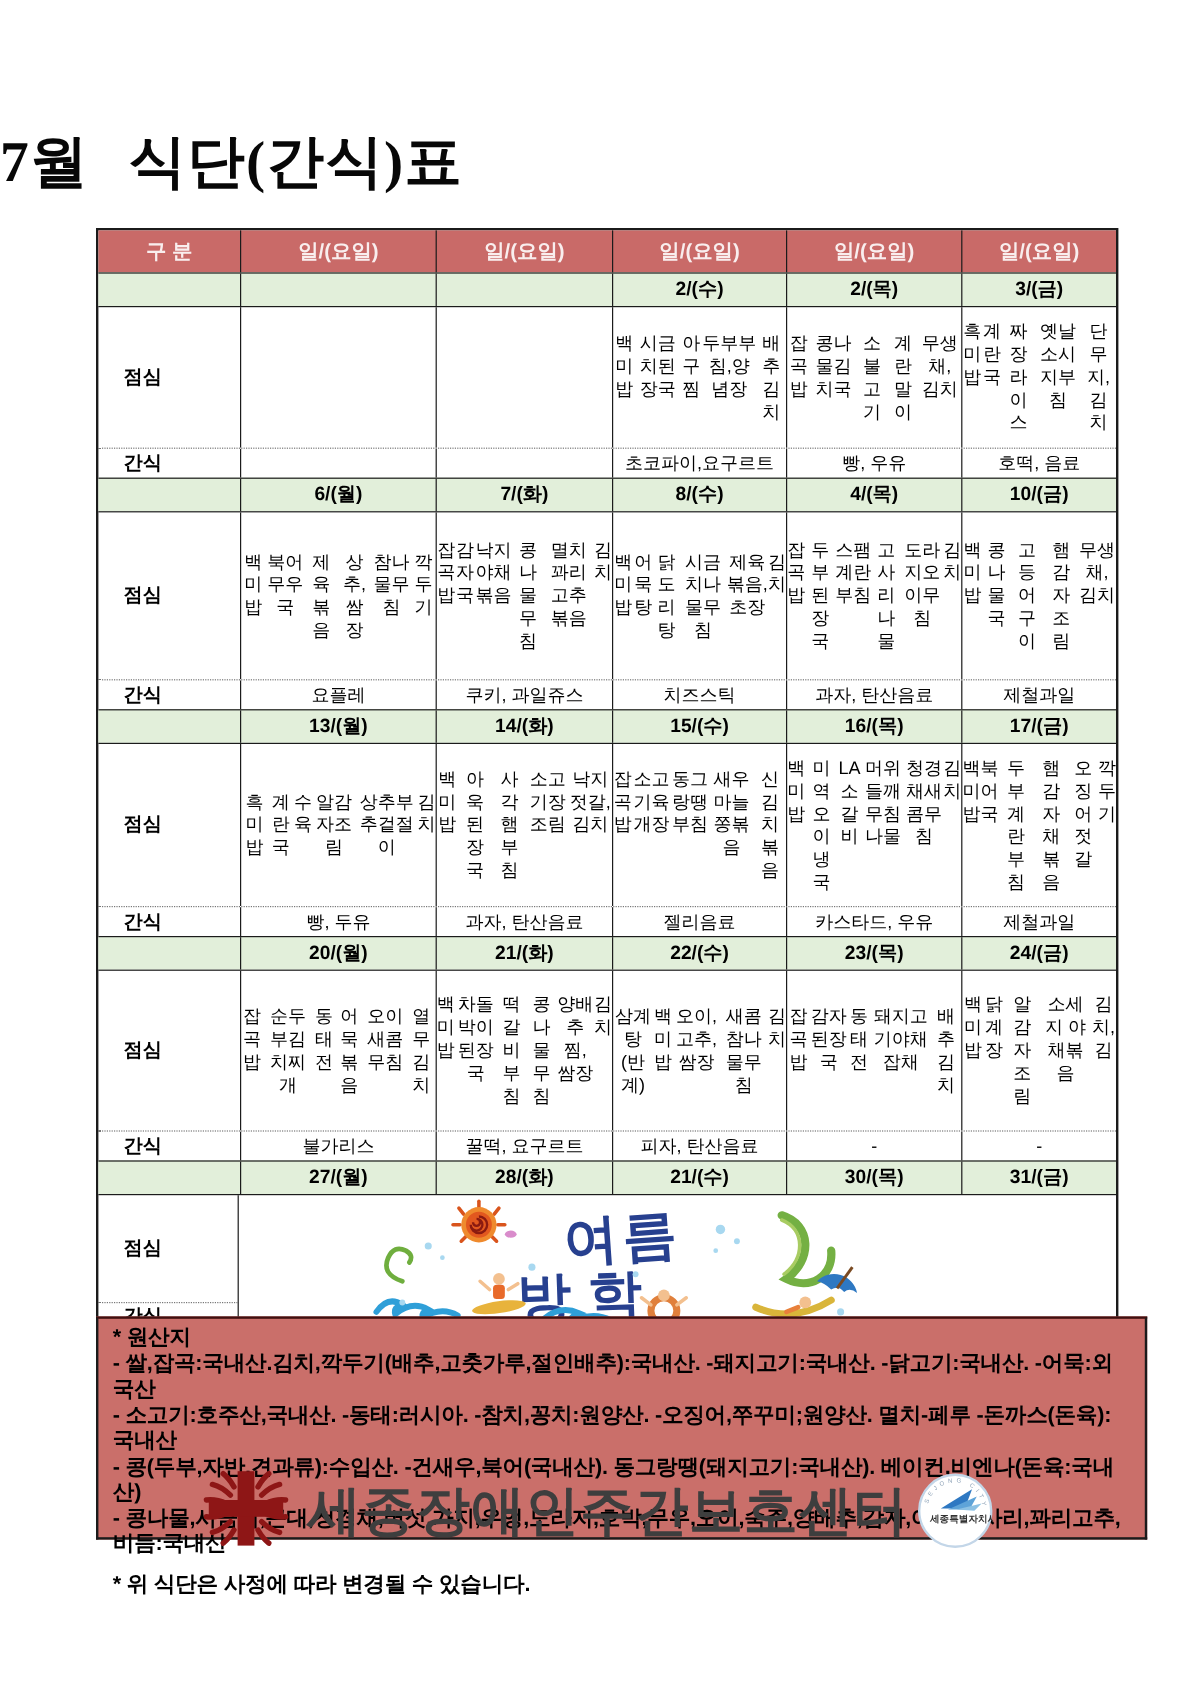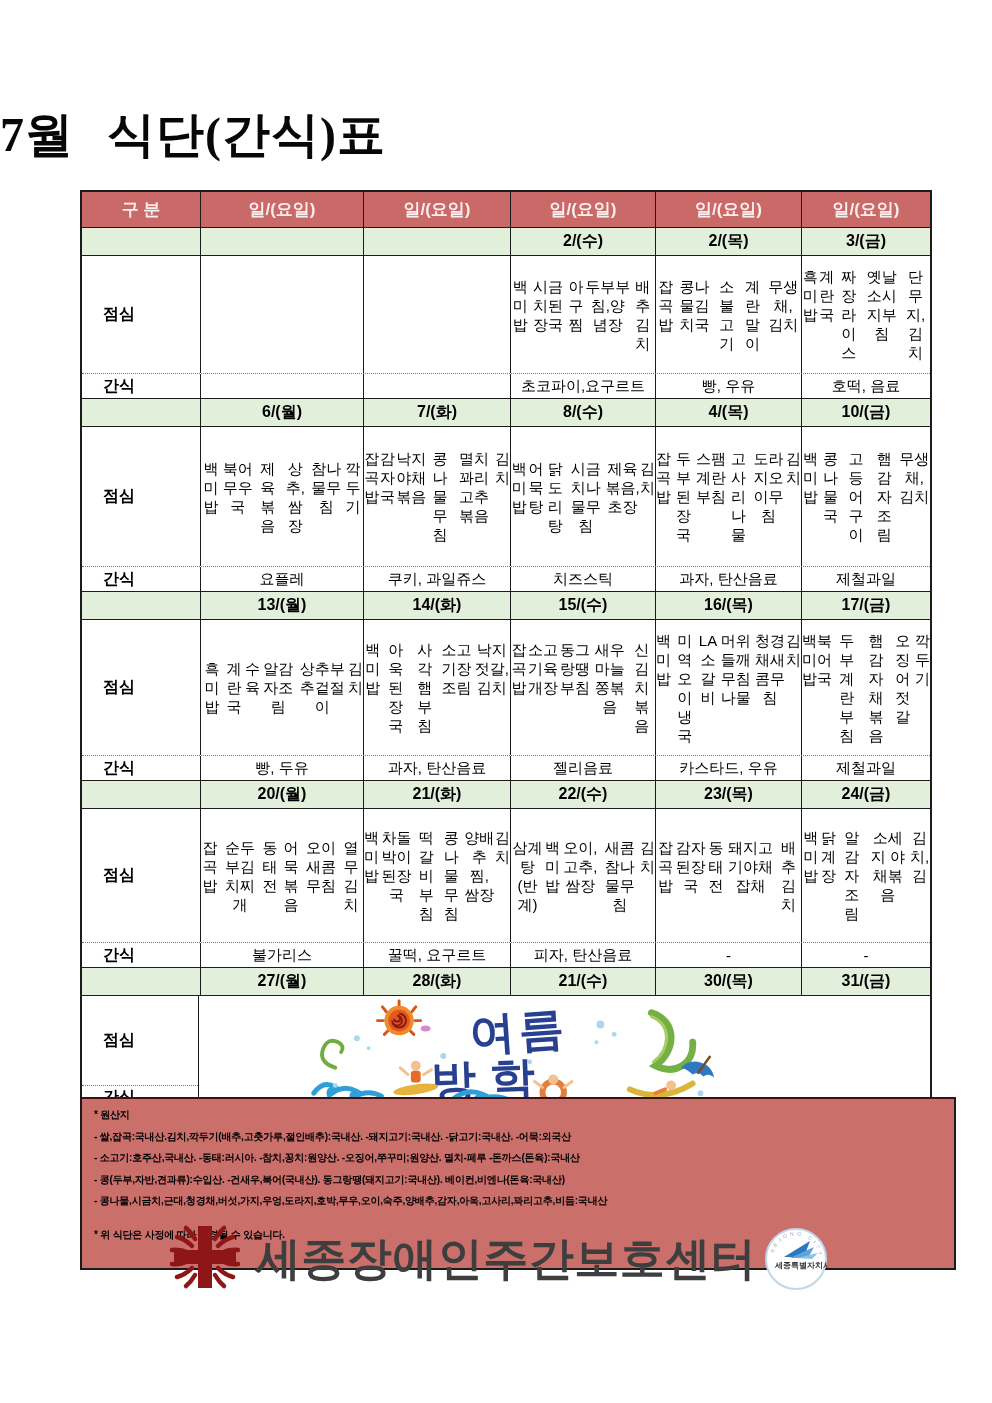--- a/index.html
+++ b/index.html
@@ -34,22 +34,22 @@
 
   .vac-labels{width:117px;flex:none;display:flex;flex-direction:column;border-right:1px solid #1b1b1b;box-sizing:border-box;}
   .vac-lunch{height:89px;display:flex;align-items:center;padding-left:21px;font-size:16px;font-weight:600;box-sizing:border-box;}
   .vac-snack{flex:1;display:flex;align-items:center;padding-left:21px;font-size:16px;font-weight:600;
              border-top:1px dotted #777;box-sizing:border-box;}
   .vac-content{flex:1;display:flex;align-items:center;justify-content:center;}
   .vac-content svg{margin-right:106px;}
 
   
   .origin{position:absolute;left:80px;top:1097px;width:848px;height:164px;background:#ca6f6a;
-          border:2px solid #1b1b1b;border-top:2px solid #401010;padding:5px 12px 0 12px;box-sizing:content-box;
-          font-size:10px;font-weight:700;line-height:21.5px;letter-spacing:-0.2px;color:#000;}
+          border:2px solid #1b1b1b;border-top:2px solid #401010;padding:5px 12px 13px 12px;box-sizing:content-box;
+          font-size:18px;font-weight:700;line-height:21.5px;letter-spacing:-0.2px;color:#000;}
   .origin .spacer{height:12px;}
 
   
   .footer{position:absolute;left:0;top:1224px;width:100%;display:flex;align-items:center;justify-content:center;}
   .org-name{font-size:45px;font-weight:600;color:#3e3e3e;letter-spacing:0.5px;margin:0 8px 0 10px;}
 </style>
 </head>
 <body>
 
 <div id="page">

